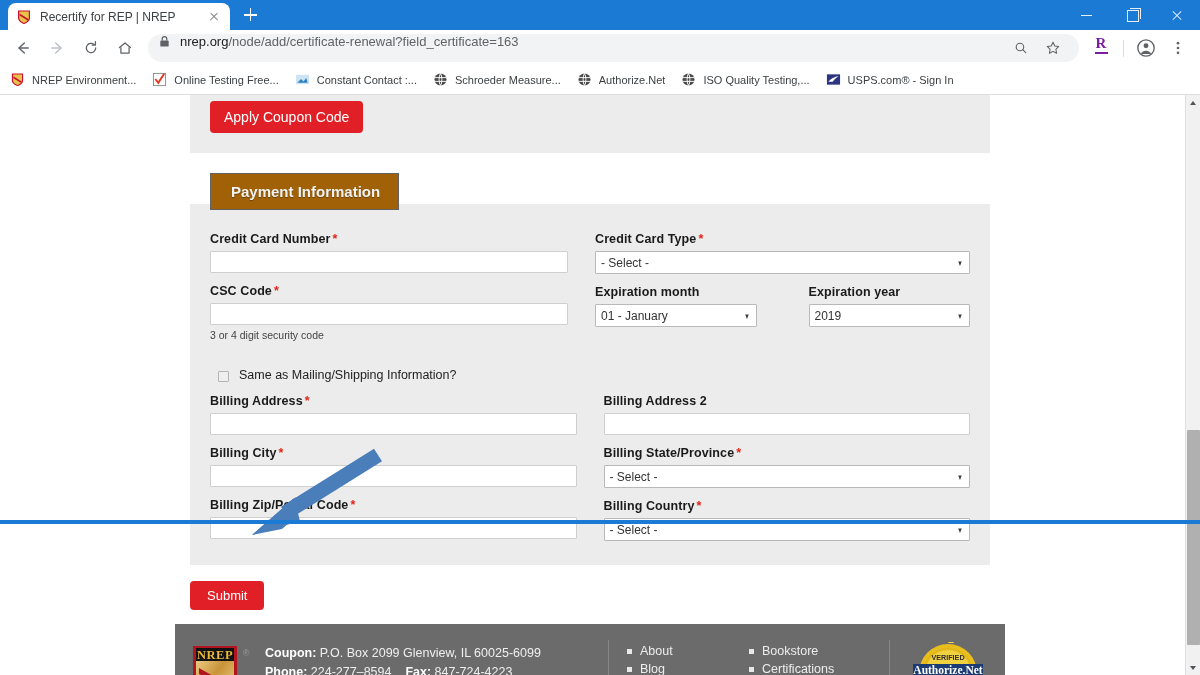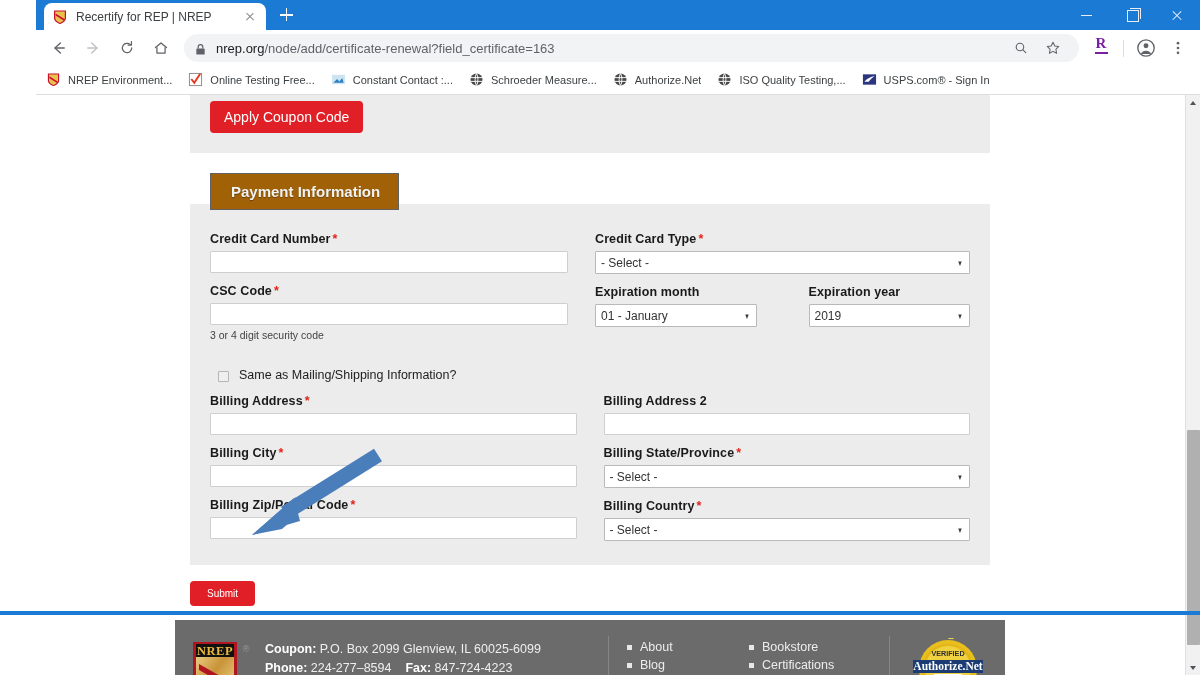--- a/index.html
+++ b/index.html
@@ -4,21 +4,21 @@
 <style>
   * { box-sizing: border-box; margin: 0; padding: 0; }
   html, body { width: 1200px; height: 675px; overflow: hidden; }
   body {
     font-family: "Liberation Sans", sans-serif;
     background: #ffffff;
     -webkit-font-smoothing: antialiased;
   }
 
   
-  .browser { width: 1200px; height: 615px; position: relative; padding-left: 36px; }
+  .browser { width: 1200px; height: 524px; position: relative; }
 
   .titlebar {
     height: 30px; background: #1b7ad4; position: relative;
     display: flex; align-items: flex-end;
   }
   .tab {
     margin-left: 8px; width: 222px; height: 27px;
     background: #ffffff; border-radius: 8px 8px 0 0;
     display: flex; align-items: center; padding: 0 8px;
     position: relative;
@@ -77,21 +77,21 @@
     padding: 0 6px;
   }
   .nav-btn {
     width: 30px; height: 30px; position: relative; flex: 0 0 30px;
     margin: 0 2px;
   }
   .ic { position: absolute; left: 50%; top: 50%; transform: translate(-50%,-50%); }
 
   .omnibox {
     flex: 1; height: 28px; background: #f1f3f4; border-radius: 14px;
-    display: flex; align-items: center; padding: 0 10px; margin: 0 6px;
+    display: flex; padding: 0 10px; margin: 0 6px;
     min-width: 0;
   }
   .lock { width: 13px; height: 13px; flex: 0 0 13px; margin-right: 9px; }
   .url {
     font-size: 13px; color: #5f6368; white-space: nowrap;
     overflow: hidden; text-overflow: ellipsis;
   }
   .url .host { color: #202124; }
   .omnibox-right { display: flex; align-items: center; margin-left: auto; }
   .tb-icon { width: 26px; height: 26px; position: relative; flex: 0 0 26px; margin: 0 3px; }
@@ -187,21 +187,21 @@
   }
   .cb-label { font-size: 12.5px; color: #1d1d1d; }
 
   .exp-row { display: flex; gap: 33px; }
   .exp-m { width: 163px; margin-right: 19px; }
   .exp-y { width: 163px; }
 
   .submit-area { background: #ffffff; padding: 16px 0 14px 0; width: 800px; }
   .btn-submit {
     background: #e01f26; color: #ffffff; border: none; border-radius: 4px;
-    font-family: "Liberation Sans", sans-serif; font-size: 10px;
+    font-family: "Liberation Sans", sans-serif; font-size: 13px;
     padding: 7px 17px; cursor: pointer; margin-left: 0;
   }
 
   
   .footer {
     background: #6b6b6b; width: 830px; margin-left: 175px;
     display: flex; padding: 16px 0 14px 0; position: relative;
   }
   .f-logo-col { width: 90px; display: flex; justify-content: center; padding-top: 4px; }
   .nrep-badge { display: flex; align-items: flex-start; }

